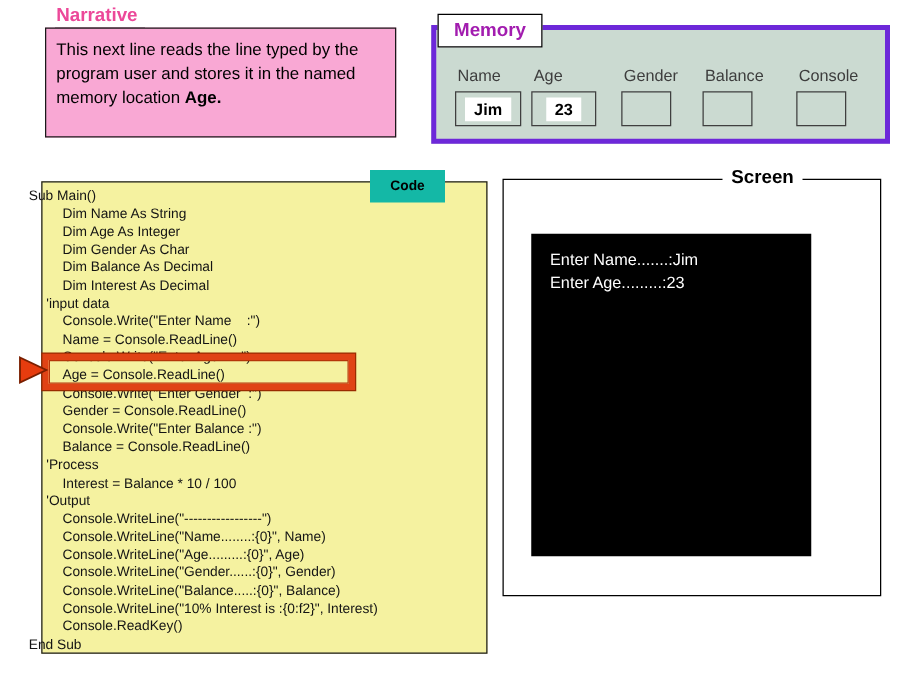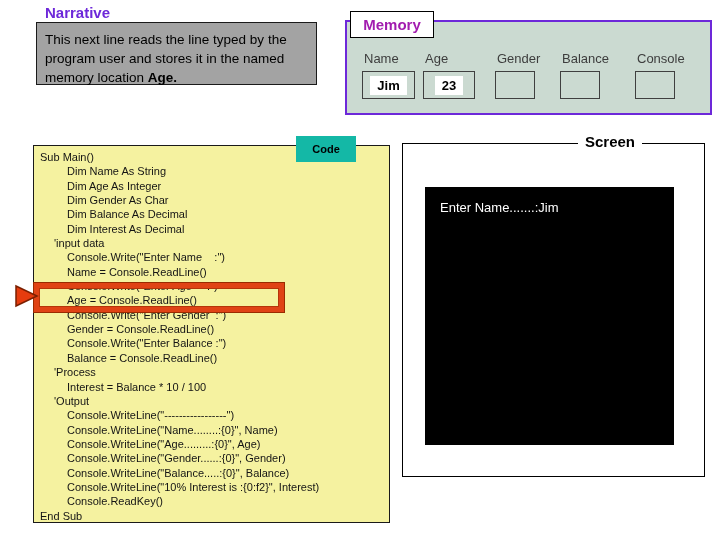--- a/index.html
+++ b/index.html
@@ -6,39 +6,39 @@
   body {
     width: 720px; height: 540px; position: relative;
     background: #ffffff;
     font-family: "Liberation Sans", sans-serif;
     overflow: hidden;
   }
 
   
   .narrative-label {
     position: absolute; left: 44px; top: 4px;
-    font-size: 15px; font-weight: bold; color: #6d28d9;
+    font-size: 15px; font-weight: bold; color: #ec4899;
   }
   .narrative-box {
     position: absolute; left: 36px; top: 22px;
-    width: 281px; height: 63px;
-    background: #a3a3a3; border: 1px solid #1a1a1a;
+    width: 281px; height: 88px;
+    background: #f9a8d4; border: 1px solid #1a1a1a;
     box-sizing: border-box;
   }
   .narrative-text {
     margin: 0; padding: 7px 18px 6px 8px;
     font-size: 13.5px; line-height: 19px; color: #000;
   }
   .narrative-text .bold { font-weight: bold; }
 
   
   .memory-panel {
     position: absolute; left: 345px; top: 20px;
     width: 367px; height: 95px;
-    background: #cbdad1; border: 2px solid #6d28d9;
+    background: #cbdad1; border: 4px solid #6d28d9;
     box-sizing: border-box;
   }
   .memory-tab {
     position: absolute; left: 350px; top: 11px;
     width: 84px; height: 27px;
     background: #ffffff; border: 1px solid #000;
     box-sizing: border-box;
     font-size: 15px; font-weight: bold; color: #a21caf;
     display: flex; align-items: center; justify-content: center;
   }
@@ -76,21 +76,21 @@
     box-sizing: border-box;
   }
   .code-tab {
     position: absolute; left: 296px; top: 136px;
     width: 60px; height: 26px;
     background: #14b8a6;
     font-size: 11px; font-weight: bold; color: #000;
     display: flex; align-items: center; justify-content: center;
   }
   .code-lines {
-    position: absolute; left: 40px; top: 150px;
+    position: absolute; left: 23px; top: 150px;
     font-size: 11px; line-height: 14.35px; color: #141414;
     white-space: pre;
   }
   .code-line.ind0 { padding-left: 0; }
   .code-line.ind1 { padding-left: 14px; }
   .code-line.ind2 { padding-left: 27px; }
 
   
   .highlight-rect {
     position: absolute; left: 34px; top: 283px;
@@ -109,21 +109,21 @@
     background: #ffffff; border: 1px solid #000;
     box-sizing: border-box;
   }
   .screen-legend {
     position: absolute; left: 578px; top: 133px;
     background: #ffffff; padding: 0 7px;
     font-size: 15px; font-weight: bold; color: #000;
   }
   .console-box {
     position: absolute; left: 425px; top: 187px;
-    width: 249px; height: 258px;
+    width: 224px; height: 258px;
     background: #000000;
     padding: 12px 0 0 15px;
     box-sizing: border-box;
   }
   .console-line {
     font-size: 13px; line-height: 18px; color: #ffffff;
     white-space: pre;
   }
 </style>
 </head>
@@ -170,13 +170,14 @@
 
 <div class="highlight-rect"></div>
 <svg class="pointer-arrow" width="26" height="26" viewBox="0 0 26 26">
   <polygon points="3,3 24,13 3,23" fill="#e63c0e" stroke="#7a1f00" stroke-width="1.5"></polygon>
 </svg>
 
 <div class="screen-panel"></div>
 <div class="screen-legend">Screen</div>
 <div class="console-box">
     <div class="console-line">Enter Name.......:Jim</div>
+    <div class="console-line">Enter Age.........:23</div>
   </div>
 
 </body></html>

